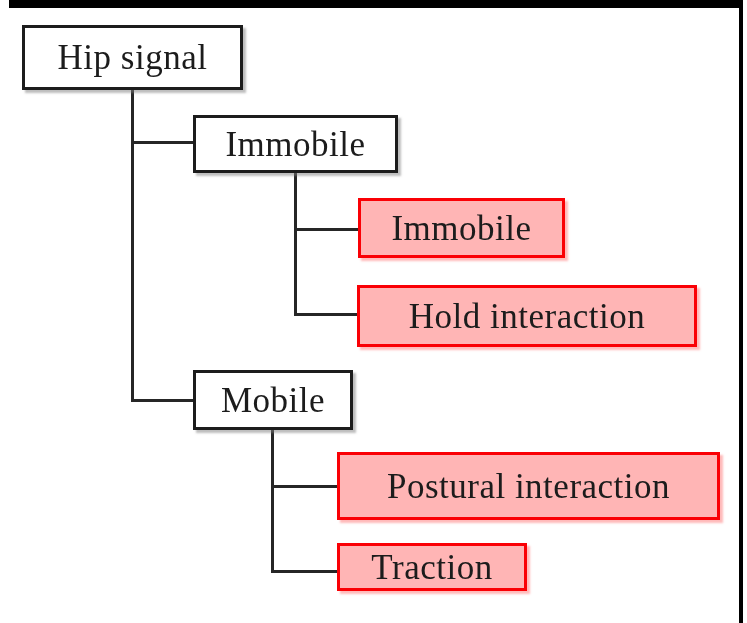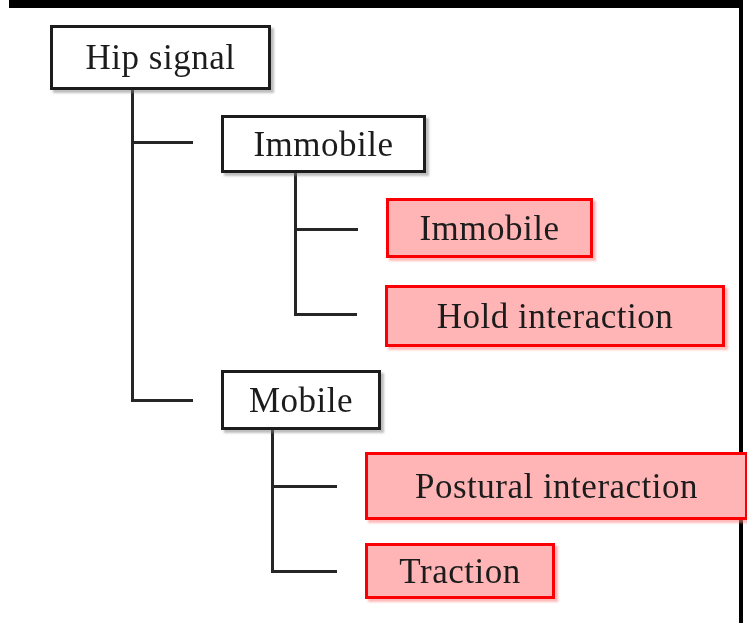--- a/index.html
+++ b/index.html
@@ -37,21 +37,20 @@
   .node{
     position:absolute;
     display:flex;align-items:center;justify-content:center;
     white-space:nowrap;
     font-size:35px;line-height:1;
     letter-spacing:0.5px;
     box-sizing:border-box;
     background:var(--white-fill);
     border:3px solid var(--dark-border);
     box-shadow:3px 3px 2px rgba(125,125,125,0.5);
-    margin-left:28px;
   }
   .node.red{
     background:var(--red-fill);
     border-color:var(--red-border);
     box-shadow:3px 3px 2px rgba(255,130,130,0.55);
   }
   .node .lbl{display:block;padding:0 6px;}
 </style>
 </head>
 <body>
@@ -90,17 +89,17 @@
   </div>
 
   <div class="node white" style="left:193px;top:370px;width:160px;height:60px">
     <span class="lbl">Mobile</span>
   </div>
 
   <div class="node red" style="left:337px;top:452px;width:383px;height:68px">
     <span class="lbl">Postural interaction</span>
   </div>
 
-  <div class="node red" style="left:337px;top:543px;width:190px;height:56px">
+  <div class="node red" style="left:337px;top:543px;width:190px;height:48px">
     <span class="lbl">Traction</span>
   </div>
 
 </div>
 
 </body></html>

